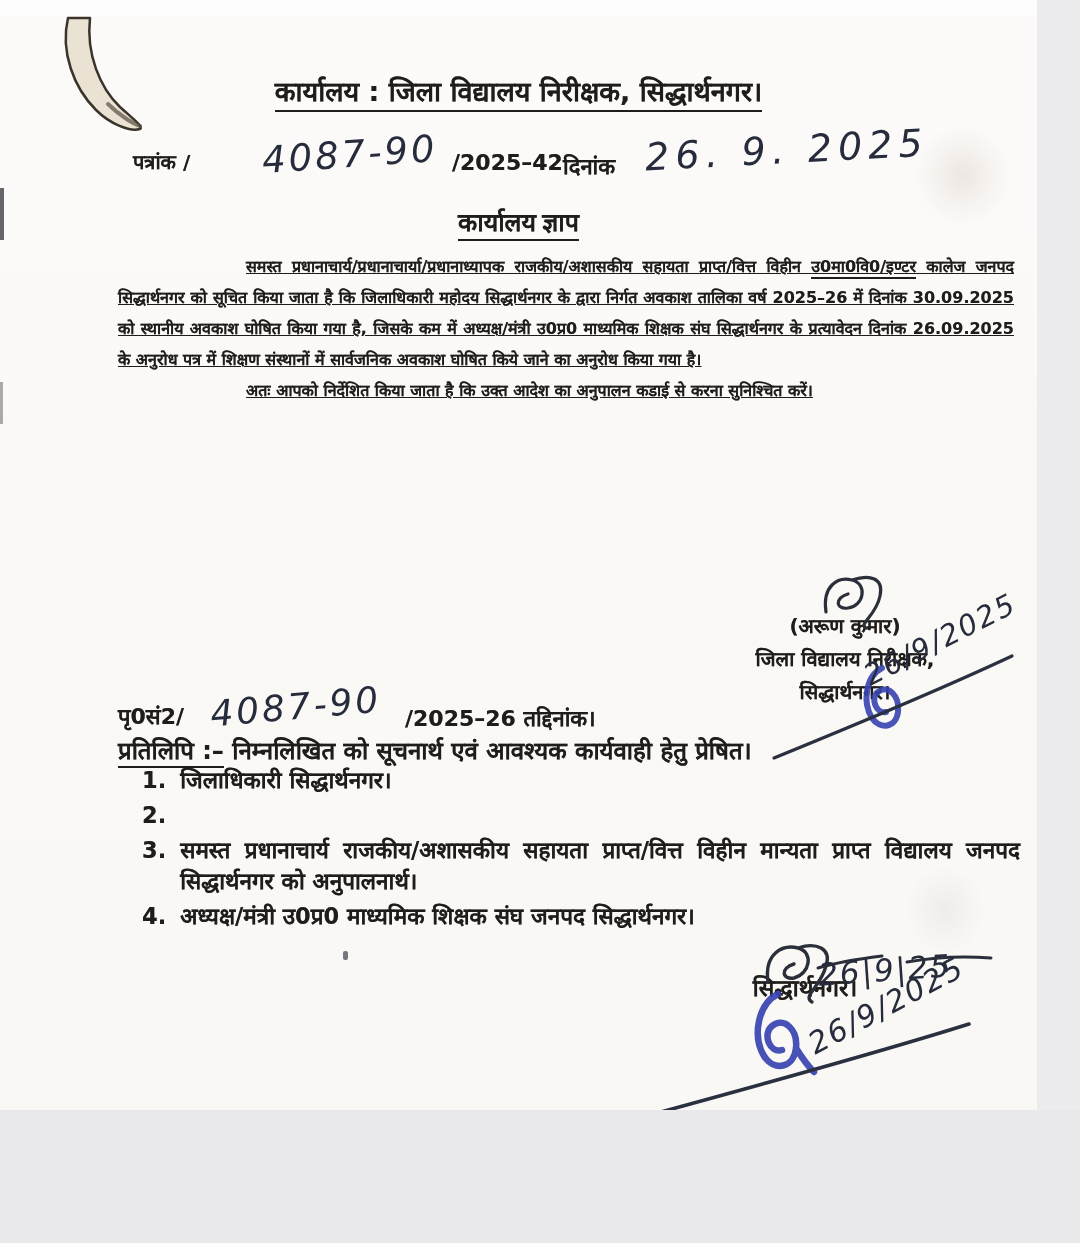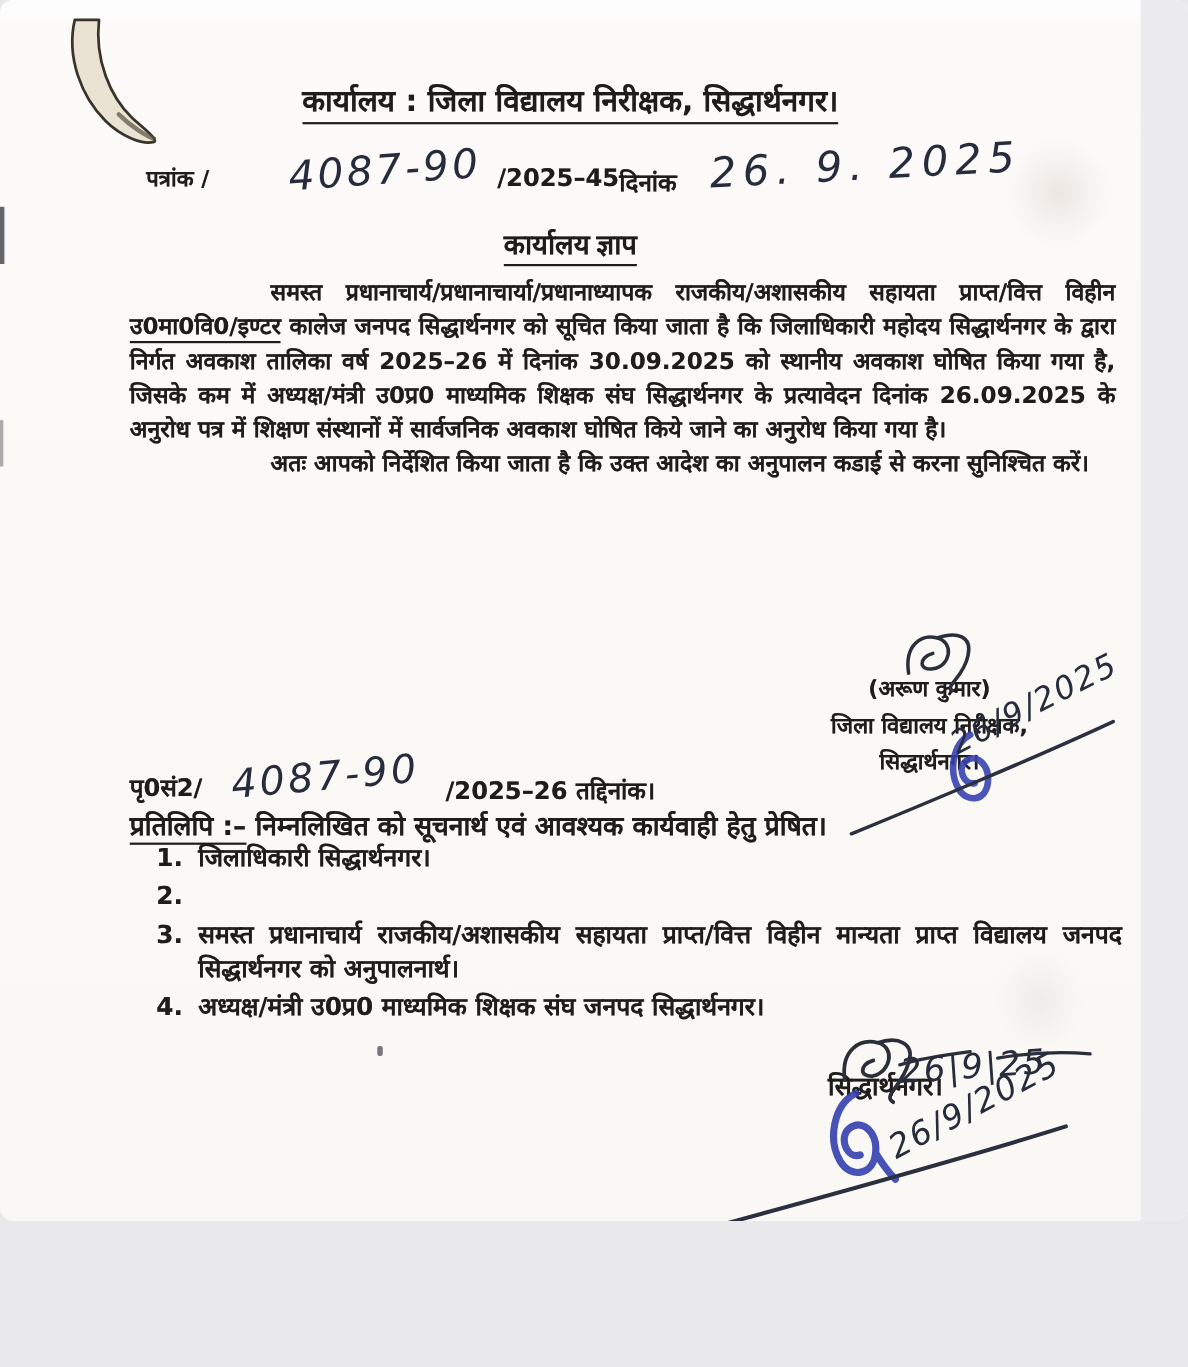--- a/index.html
+++ b/index.html
@@ -1,28 +1,28 @@
 <!DOCTYPE html>
 <html lang="hi"><head>
 <meta charset="utf-8">
 <style>
   html,body{margin:0;padding:0;background:#e9e9eb;}
   .page{position:relative;width:1080px;height:1110px;overflow:hidden;
         background:linear-gradient(180deg,#fcfbfa 0%,#faf9f6 40%,#f9f8f5 100%);
-        font-family:"DejaVu Sans","Liberation Sans",sans-serif;border-radius:12px;}
+        font-family:"DejaVu Sans","Liberation Sans",sans-serif;}
   .print{font-weight:700;color:#1f1d1b;text-shadow:0 0 .5px rgba(31,29,27,.55);}
   .hw{font-family:"DejaVu Sans",sans-serif;font-style:italic;color:#262c3c;font-weight:400;}
   .abs{position:absolute;}
   .u-head{border-bottom:2.5px solid #1f1d1b;padding-bottom:3px;}
   .u-mid{border-bottom:2px solid #1f1d1b;padding-bottom:1px;}
   .right-strip{position:absolute;left:1037px;top:0;width:43px;height:1243px;background:#ececee;}
   .topband{position:absolute;left:0;top:0;width:1037px;height:16px;background:#fdfdfd;}
   .header{left:0;top:72px;width:1037px;text-align:center;font-size:27px;}
   .memo-title{left:0;top:204px;width:1037px;text-align:center;font-size:25px;font-family:Liberation Serif, serif;}
-  .body-block{left:118px;top:251px;width:896px;font-size:21px;line-height:31px;text-align:justify;}
+  .body-block{left:118px;top:251px;width:896px;font-size:16px;line-height:31px;text-align:justify;text-decoration:underline;}
   .body-block p{margin:0;text-indent:128px;}
   .sig-block{text-align:center;font-size:20px;line-height:33px;}
   .listrow{display:flex;gap:14px;font-size:22.5px;line-height:31px;}
   .listnum{flex:0 0 auto;}
   .edge-mark{position:absolute;left:0;background:#33343a;}
   .faint-stamp{position:absolute;border-radius:50%;pointer-events:none;}
 </style>
 </head>
 <body>
 
@@ -40,21 +40,21 @@
   <div class="faint-stamp" style="left:915px;top:125px;width:95px;height:100px;background:radial-gradient(closest-side,rgba(205,185,175,.30),rgba(205,185,175,0));"></div>
   <div class="faint-stamp" style="left:905px;top:865px;width:80px;height:90px;background:radial-gradient(closest-side,rgba(200,195,190,.22),rgba(200,195,190,0));"></div>
   <div class="abs" style="left:343px;top:951px;width:5px;height:9px;background:#4b4b55;border-radius:2px;opacity:.75"></div>
 
   <div class="abs header print">
     <span class="u-head">कार्यालय : जिला विद्यालय निरीक्षक, सिद्धार्थनगर।</span>
   </div>
 
   <span class="abs print" style="left:133px;top:148px;font-size:20px">पत्रांक /</span>
   <span class="abs hw" style="left:262px;top:133px;font-size:37px;letter-spacing:3px;transform:rotate(-4deg)">4087-90</span>
-  <span class="abs print" style="left:452px;top:150px;font-size:22px">/2025–45</span>
+  <span class="abs print" style="left:452px;top:150px;font-size:22px">/2025–42</span>
   <span class="abs print" style="left:563px;top:150px;font-size:22px">दिनांक</span>
   <span class="abs hw" style="left:645px;top:128px;font-size:38px;letter-spacing:6px;transform:rotate(-3deg)">26. 9. 2025</span>
 
   <div class="abs memo-title print">
     <span class="u-head">कार्यालय ज्ञाप</span>
   </div>
 
   <div class="abs body-block print">
     <p><span>समस्त प्रधानाचार्य/प्रधानाचार्या/प्रधानाध्यापक राजकीय/अशासकीय सहायता प्राप्त/वित्त विहीन </span><span class="u-mid">उ0मा0वि0/इण्टर</span><span> कालेज जनपद सिद्धार्थनगर को सूचित किया जाता है कि जिलाधिकारी महोदय सिद्धार्थनगर के द्वारा निर्गत अवकाश तालिका वर्ष 2025–26 में दिनांक 30.09.2025 को स्थानीय अवकाश घोषित किया गया है, जिसके कम में अध्यक्ष/मंत्री उ0प्र0 माध्यमिक शिक्षक संघ सिद्धार्थनगर के प्रत्यावेदन दिनांक 26.09.2025 के अनुरोध पत्र में शिक्षण संस्थानों में सार्वजनिक अवकाश घोषित किये जाने का अनुरोध किया गया है।</span></p>
     <p>अतः आपको निर्देशित किया जाता है कि उक्त आदेश का अनुपालन कडाई से करना सुनिश्चित करें।</p>

